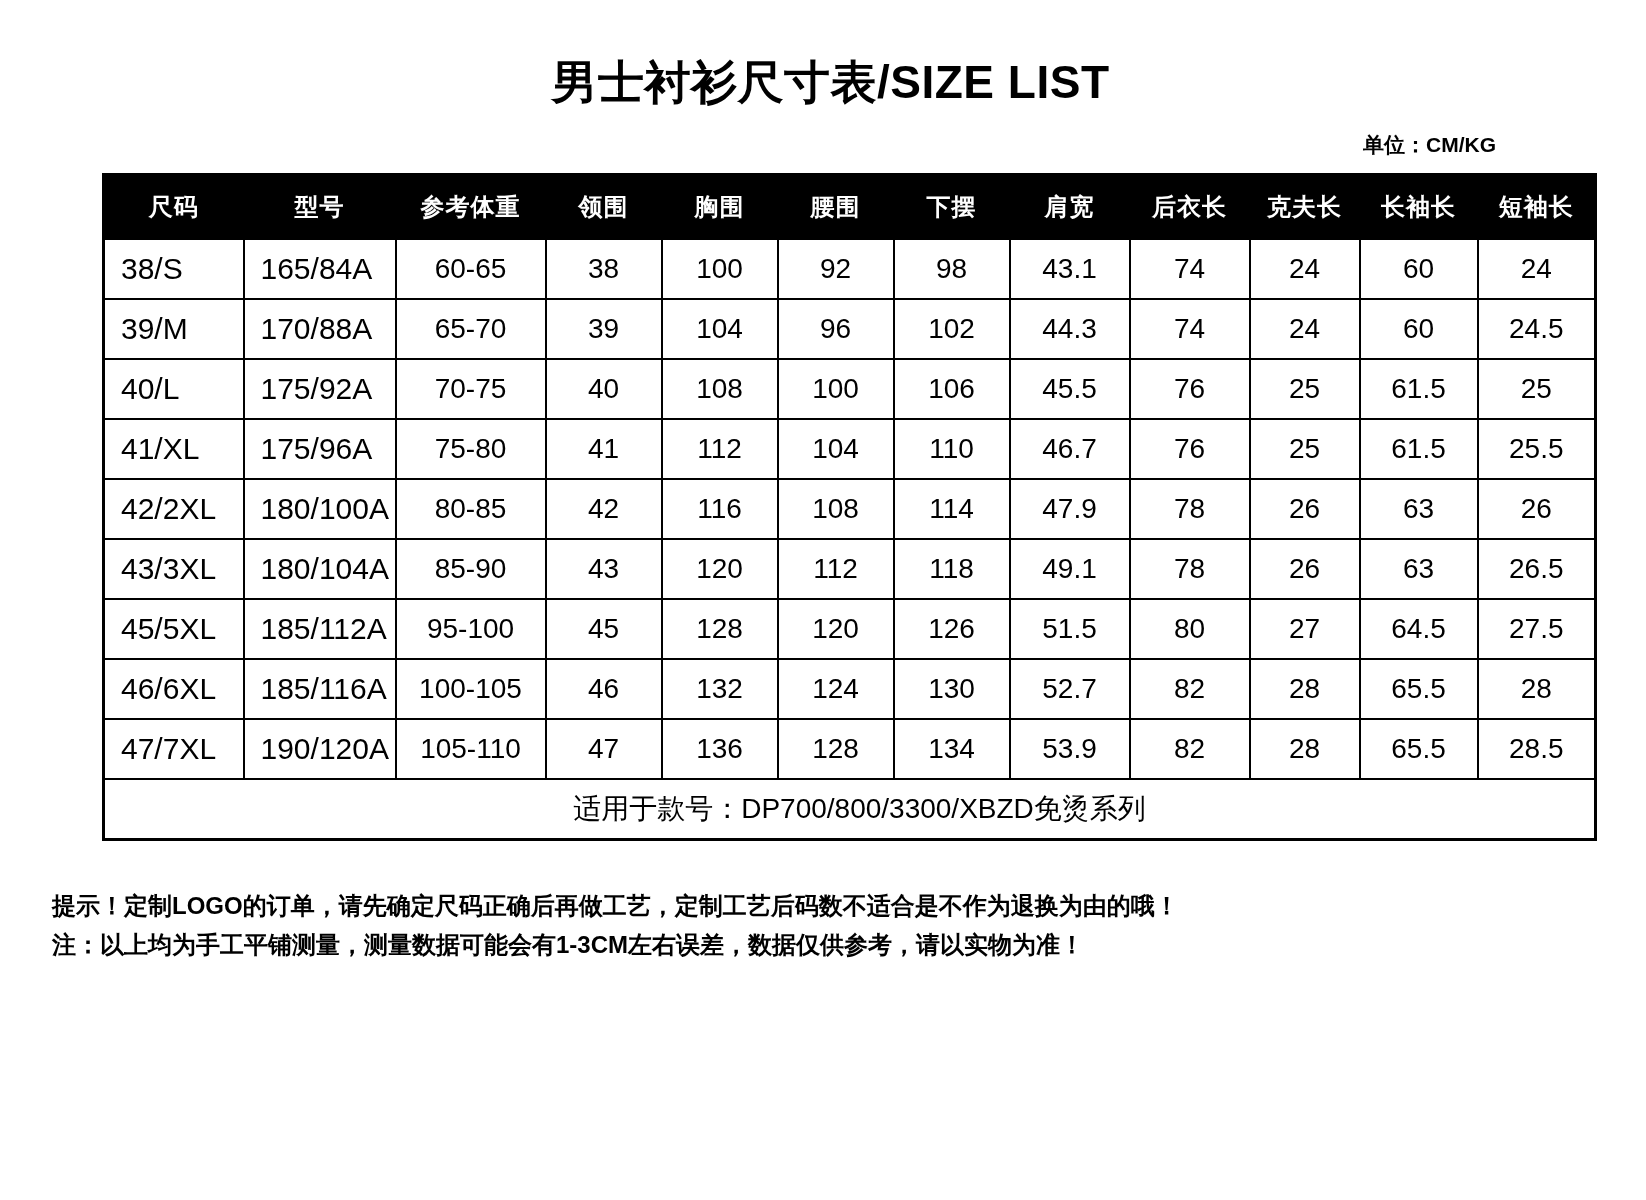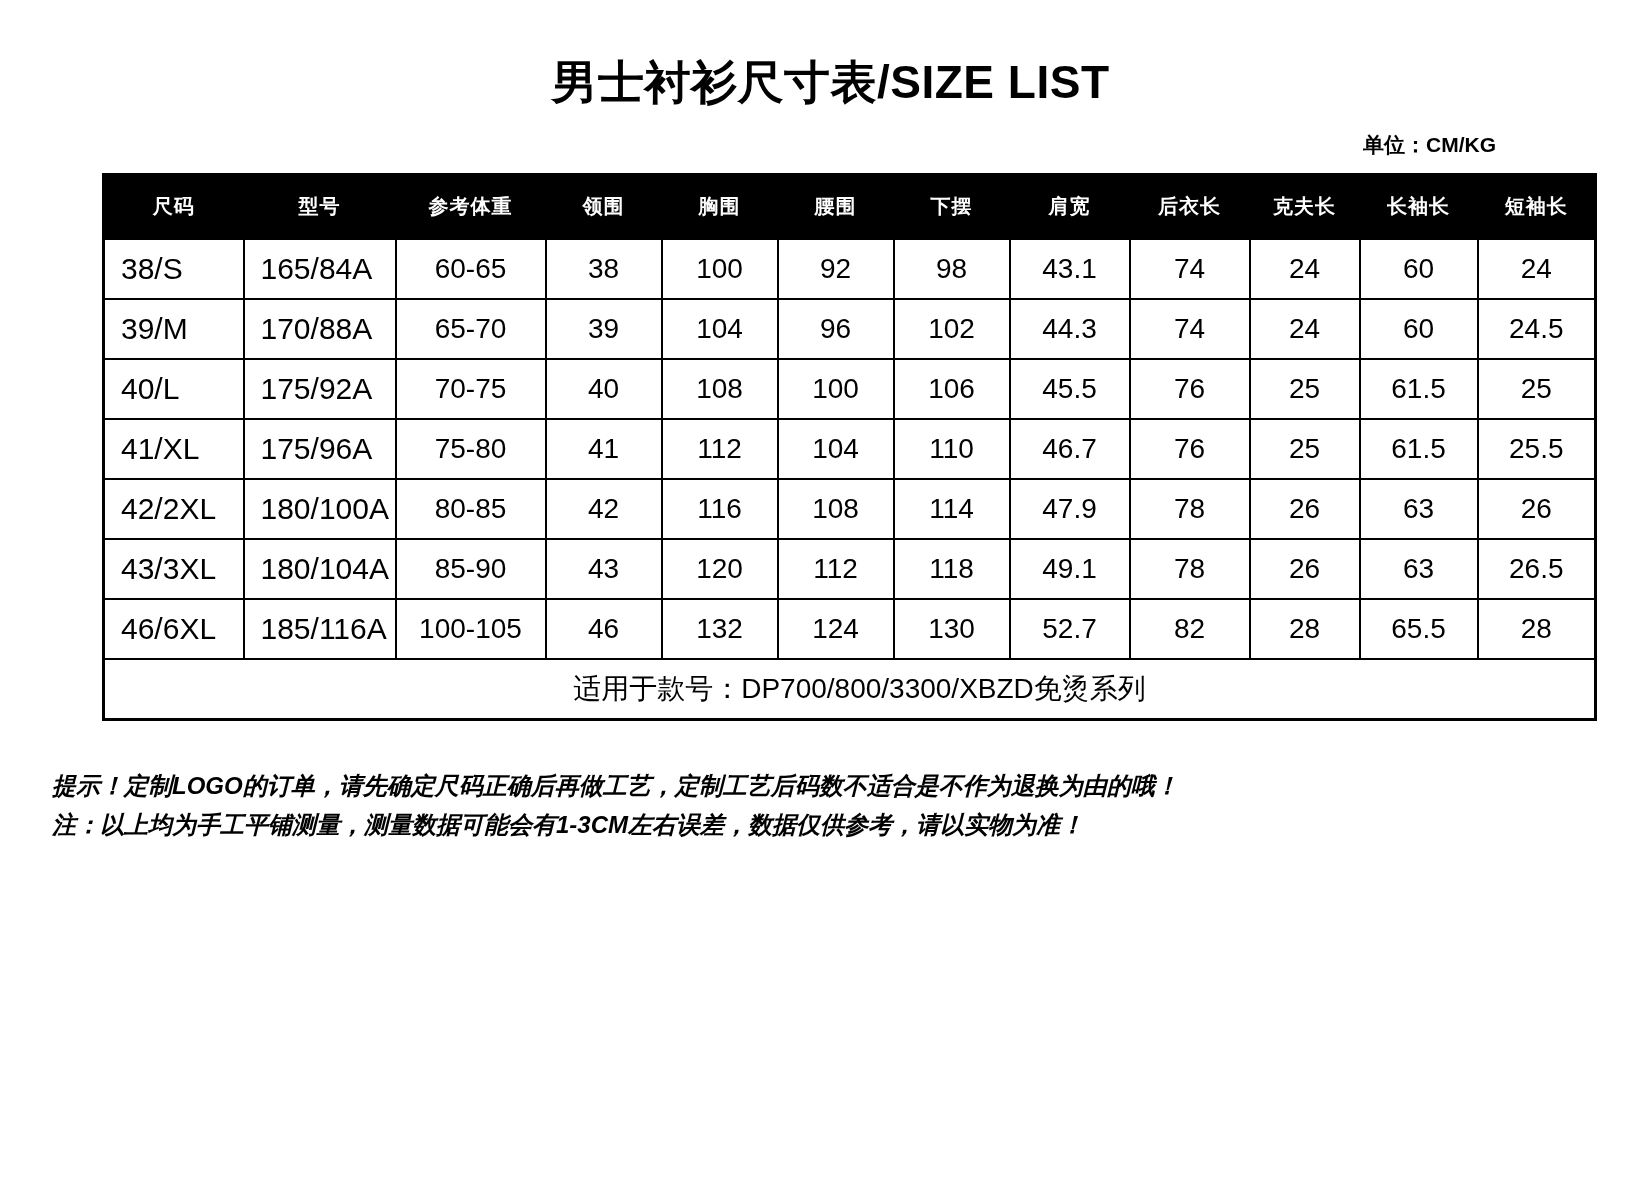--- a/index.html
+++ b/index.html
@@ -55,21 +55,21 @@
     font-size: 28px;
     height: 58px;
     padding: 0 2px;
     font-weight: normal;
     white-space: nowrap;
   }
   table.size-table thead th {
     background: #000000;
     color: #ffffff;
     font-weight: bold;
-    font-size: 20px;
+    font-size: 24px;
     height: 62px;
     letter-spacing: 1px;
   }
   table.size-table tbody td {
     background: #ffffff;
     color: #000000;
   }
   table.size-table tbody td.col-size,
   table.size-table tbody td.col-model {
     text-align: left;
@@ -81,21 +81,20 @@
     padding-left: 22px !important;
     font-size: 25px;
     height: 62px;
   }
   .footer {
     margin: 46px 0 0 0;
     padding-left: 52px;
     font-size: 24px;
     line-height: 1.62;
     font-weight: bold;
-    font-style: italic;
   }
   .footer div {
     white-space: nowrap;
   }
   
   col.c0 { width: 140px; }
   col.c1 { width: 152px; }
   col.c2 { width: 150px; }
   col.c3 { width: 116px; }
   col.c4 { width: 116px; }
@@ -227,34 +226,62 @@
           <td>120</td>
           <td>112</td>
           <td>118</td>
           <td>49.1</td>
           <td>78</td>
           <td>26</td>
           <td>63</td>
           <td>26.5</td>
         </tr>
         <tr>
+          <td class="col-size">45/5XL</td>
+          <td class="col-model">185/112A</td>
+          <td>95-100</td>
+          <td>45</td>
+          <td>128</td>
+          <td>120</td>
+          <td>126</td>
+          <td>51.5</td>
+          <td>80</td>
+          <td>27</td>
+          <td>64.5</td>
+          <td>27.5</td>
+        </tr>
+        <tr>
           <td class="col-size">46/6XL</td>
           <td class="col-model">185/116A</td>
           <td>100-105</td>
           <td>46</td>
           <td>132</td>
           <td>124</td>
           <td>130</td>
           <td>52.7</td>
           <td>82</td>
           <td>28</td>
           <td>65.5</td>
           <td>28</td>
         </tr>
         <tr>
+          <td class="col-size">47/7XL</td>
+          <td class="col-model">190/120A</td>
+          <td>105-110</td>
+          <td>47</td>
+          <td>136</td>
+          <td>128</td>
+          <td>134</td>
+          <td>53.9</td>
+          <td>82</td>
+          <td>28</td>
+          <td>65.5</td>
+          <td>28.5</td>
+        </tr>
+        <tr>
           <td class="note-cell" colspan="12">适用于款号：DP700/800/3300/XBZD免烫系列</td>
         </tr>
       </tbody>
     </table>
   </div>
 
   <div class="footer">
     <div>提示！定制LOGO的订单，请先确定尺码正确后再做工艺，定制工艺后码数不适合是不作为退换为由的哦！</div>
     <div>注：以上均为手工平铺测量，测量数据可能会有1-3CM左右误差，数据仅供参考，请以实物为准！</div>
   </div>

